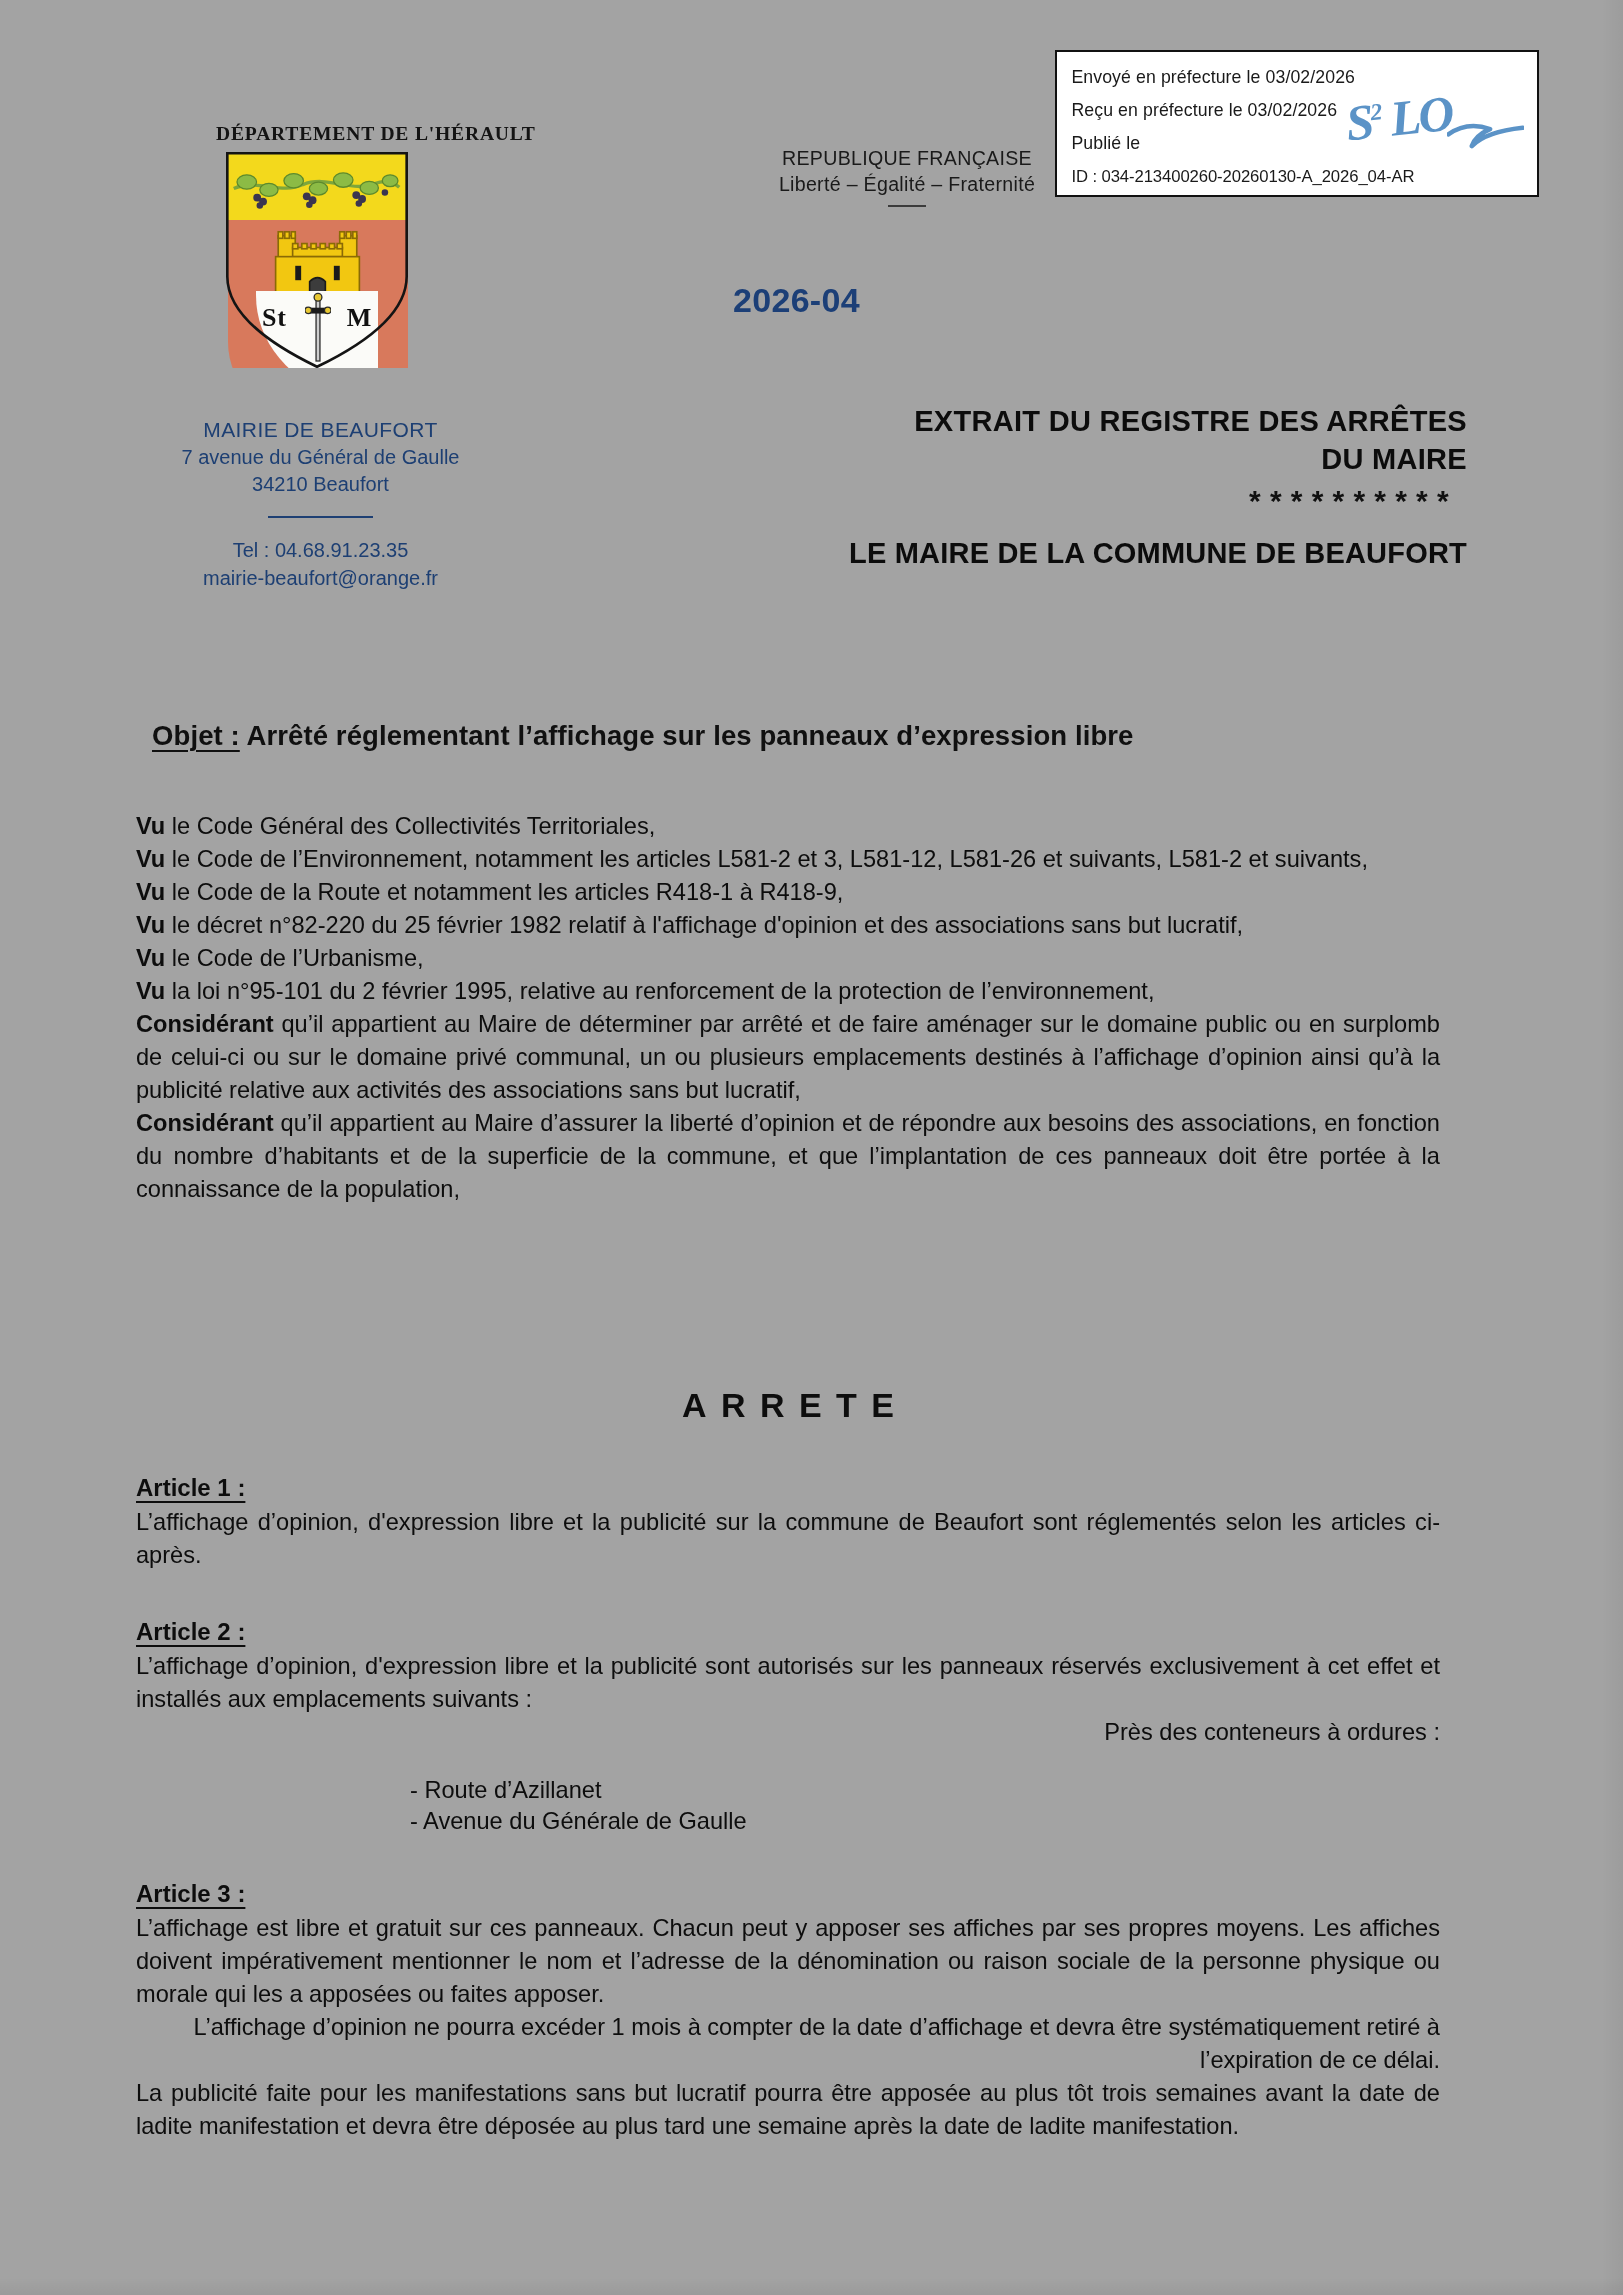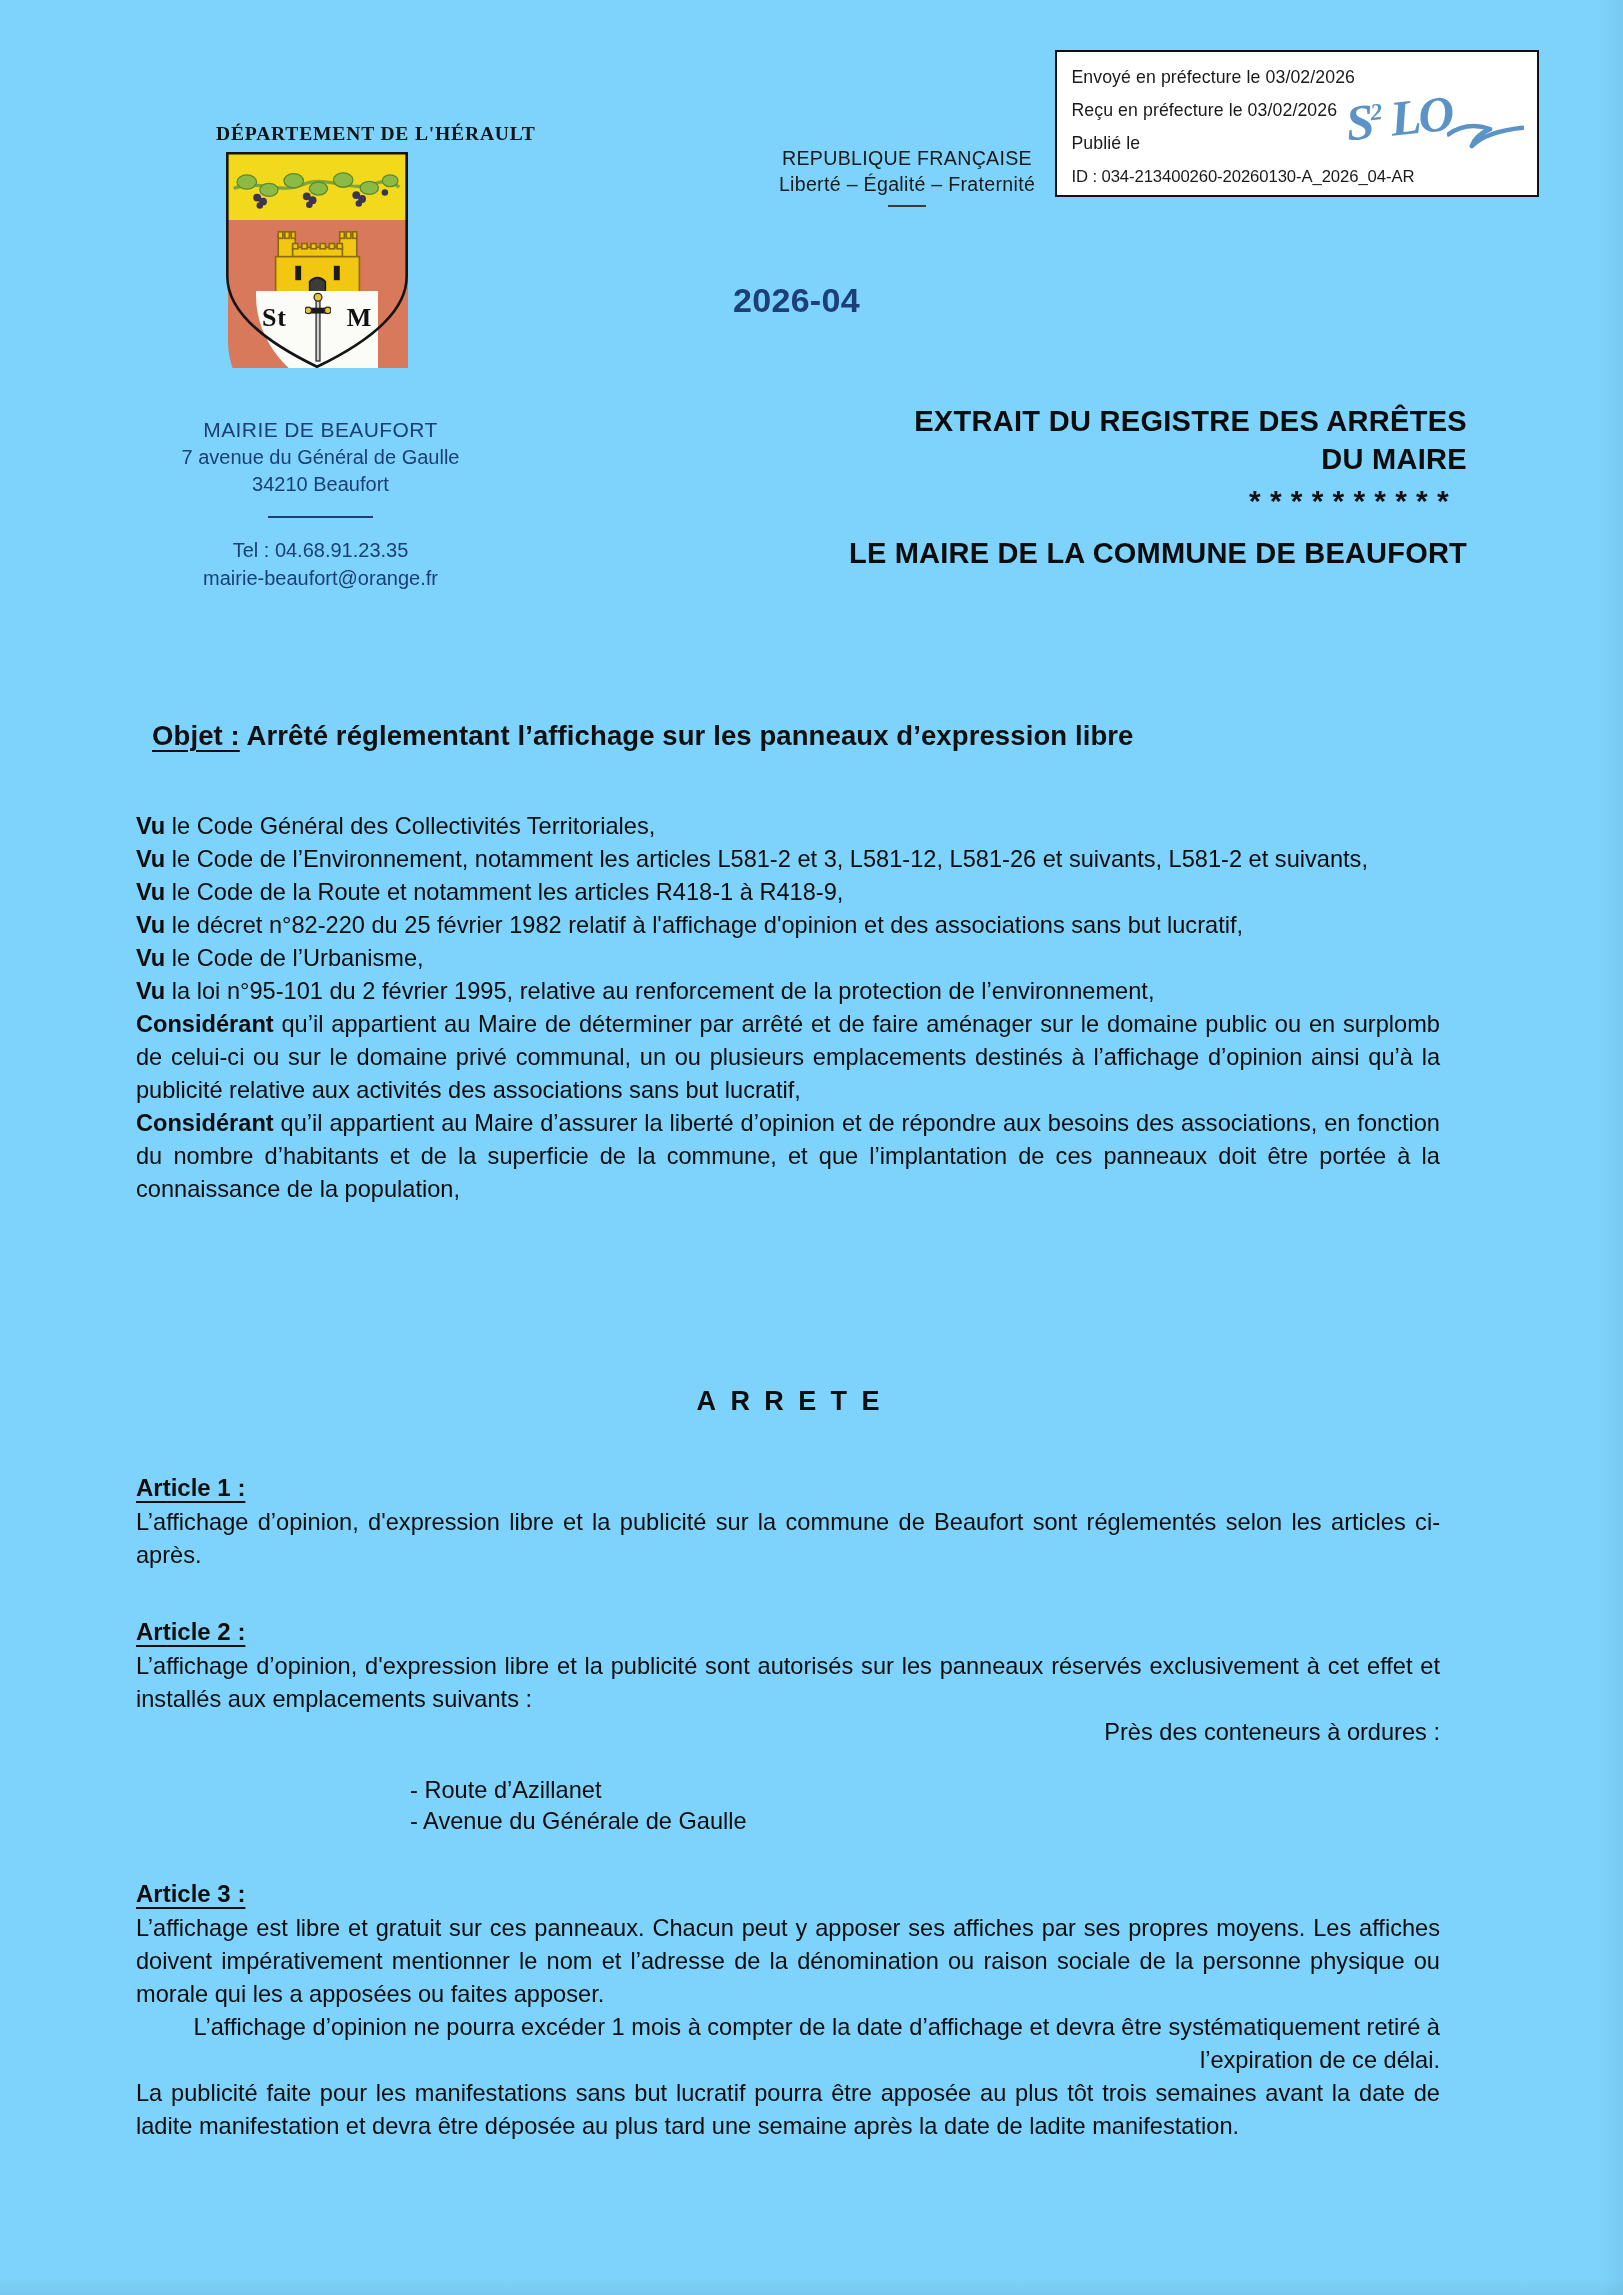--- a/index.html
+++ b/index.html
@@ -8,21 +8,21 @@
     background: #ffffff;
   }
   body {
     font-family: "Liberation Sans", sans-serif;
     color: #000000;
   }
   .page {
     position: relative;
     width: 1623px;
     height: 2295px;
-    background: #7dd3fc;
+    background: #a3a3a3;
     overflow: hidden;
   }
 
   
   .scan-edge-right {
     position: absolute;
     top: 0; right: 0;
     width: 22px; height: 2295px;
     background: linear-gradient(to right, rgba(0,0,0,0.0), rgba(0,0,0,0.045));
     pointer-events: none;
@@ -307,21 +307,21 @@
     margin: 0;
   }
   .para b { font-weight: 700; }
 
   .arrete-heading {
     position: absolute;
     left: 136px;
     top: 1386px;
     width: 1304px;
     text-align: center;
-    font-size: 27px;
+    font-size: 34px;
     font-weight: 700;
     letter-spacing: 14.4px;
     color: #0d0d0d;
     padding-left: 14.4px;
     box-sizing: border-box;
   }
 
   .article-block { position: absolute; left: 136px; width: 1304px; }
   .article-head {
     font-size: 24px;

